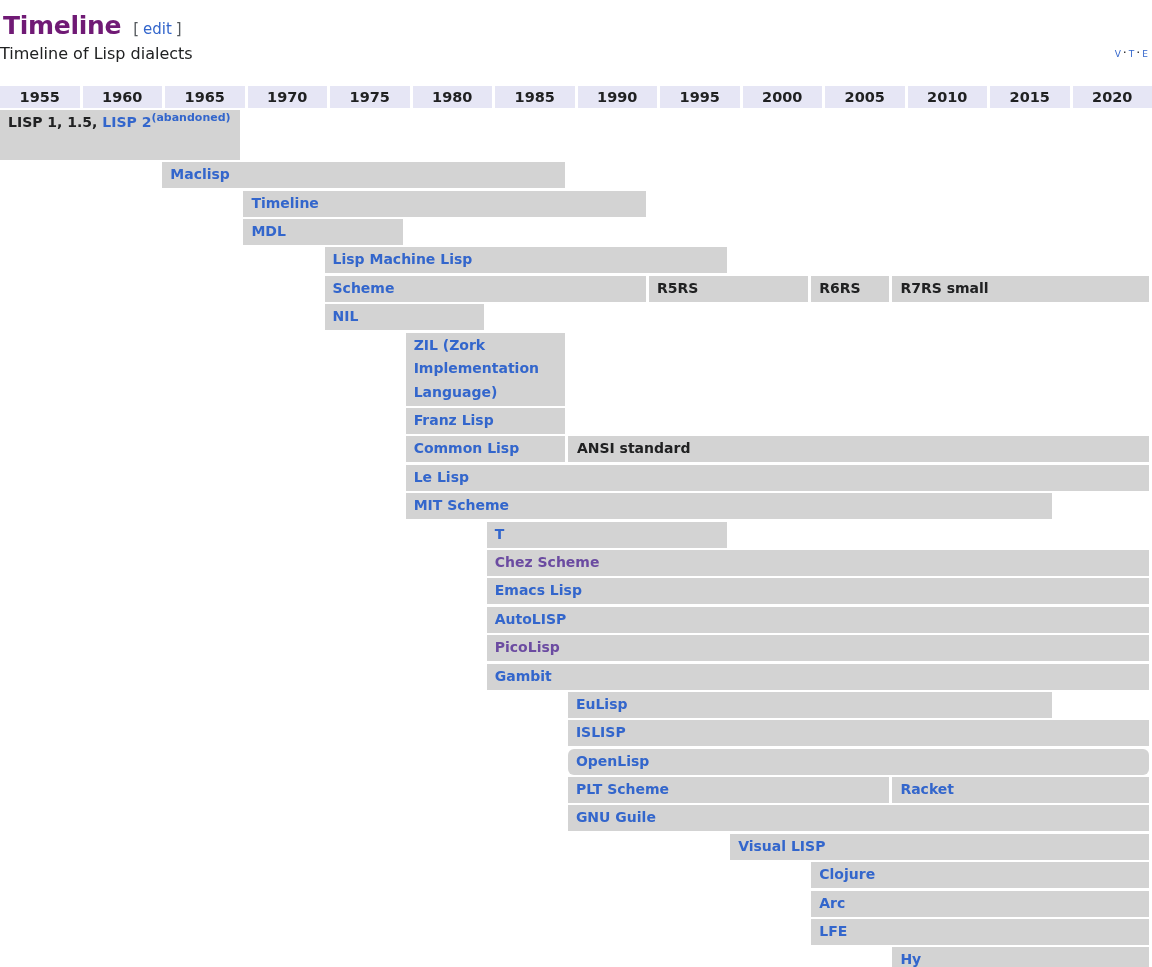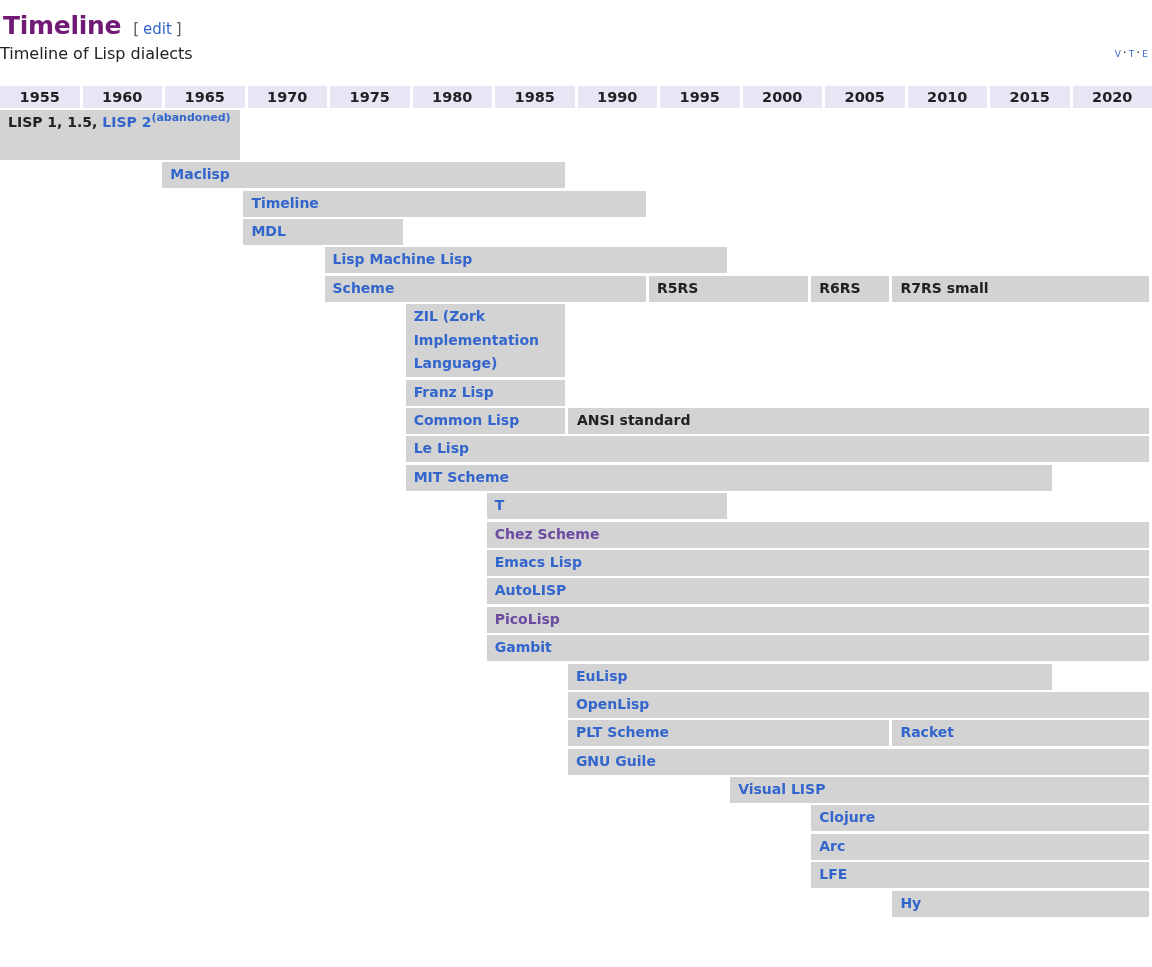--- a/index.html
+++ b/index.html
@@ -69,20 +69,23 @@
     </div>
     <div class="trow" style="height: 26px;">
       <div class="bar" style="left: 28.169%; width: calc(35.2113% - 3px);"><span class="lnk">Lisp Machine Lisp</span></div>
     </div>
     <div class="trow" style="height: 26px;">
       <div class="bar" style="left: 28.169%; width: calc(28.169% - 3px);"><span class="lnk">Scheme</span></div>
       <div class="bar" style="left: 56.338%; width: calc(14.0845% - 3px);"><span class="pln">R5RS</span></div>
       <div class="bar" style="left: 70.4225%; width: calc(7.04225% - 3px);"><span class="pln">R6RS</span></div>
       <div class="bar" style="left: 77.4648%; width: calc(22.5352% - 3px);"><span class="pln">R7RS small</span></div>
     </div>
+    <div class="trow" style="height: 26px;">
+      <div class="bar" style="left: 28.169%; width: calc(14.0845% - 3px);"><span class="lnk">NIL</span></div>
+    </div>
     <div class="trow" style="height: 73px;">
       <div class="bar" style="left: 35.2113%; width: calc(14.0845% - 3px);"><span class="lnk">ZIL (Zork Implementation Language)</span></div>
     </div>
     <div class="trow" style="height: 26px;">
       <div class="bar" style="left: 35.2113%; width: calc(14.0845% - 3px);"><span class="lnk">Franz Lisp</span></div>
     </div>
     <div class="trow" style="height: 26px;">
       <div class="bar" style="left: 35.2113%; width: calc(14.0845% - 3px);"><span class="lnk">Common Lisp</span></div>
       <div class="bar" style="left: 49.2958%; width: calc(50.7042% - 3px); padding-left: 9px;"><span class="pln">ANSI standard</span></div>
     </div>
@@ -107,21 +110,24 @@
     <div class="trow" style="height: 26px;">
       <div class="bar" style="left: 42.2535%; width: calc(57.7465% - 3px);"><span class="vis">PicoLisp</span></div>
     </div>
     <div class="trow" style="height: 26px;">
       <div class="bar" style="left: 42.2535%; width: calc(57.7465% - 3px);"><span class="lnk">Gambit</span></div>
     </div>
     <div class="trow" style="height: 26px;">
       <div class="bar" style="left: 49.2958%; width: calc(42.2535% - 3px);"><span class="lnk">EuLisp</span></div>
     </div>
     <div class="trow" style="height: 26px;">
-      <div class="bar" style="left: 49.2958%; width: calc(50.7042% - 3px);"><span class="lnk">OpenLisp</span></div>
+      <div class="bar" style="left: 49.2958%; width: calc(50.7042% - 3px);"><span class="lnk">ISLISP</span></div>
+    </div>
+    <div class="trow" style="height: 26px;">
+      <div class="bar" style="left: 49.2958%; width: calc(50.7042% - 3px); border-radius: 6px;"><span class="lnk">OpenLisp</span></div>
     </div>
     <div class="trow" style="height: 26px;">
       <div class="bar" style="left: 49.2958%; width: calc(28.169% - 3px);"><span class="lnk">PLT Scheme</span></div>
       <div class="bar" style="left: 77.4648%; width: calc(22.5352% - 3px);"><span class="lnk">Racket</span></div>
     </div>
     <div class="trow" style="height: 26px;">
       <div class="bar" style="left: 49.2958%; width: calc(50.7042% - 3px);"><span class="lnk">GNU Guile</span></div>
     </div>
     <div class="trow" style="height: 26px;">
       <div class="bar" style="left: 63.3803%; width: calc(36.6197% - 3px);"><span class="lnk">Visual LISP</span></div>

